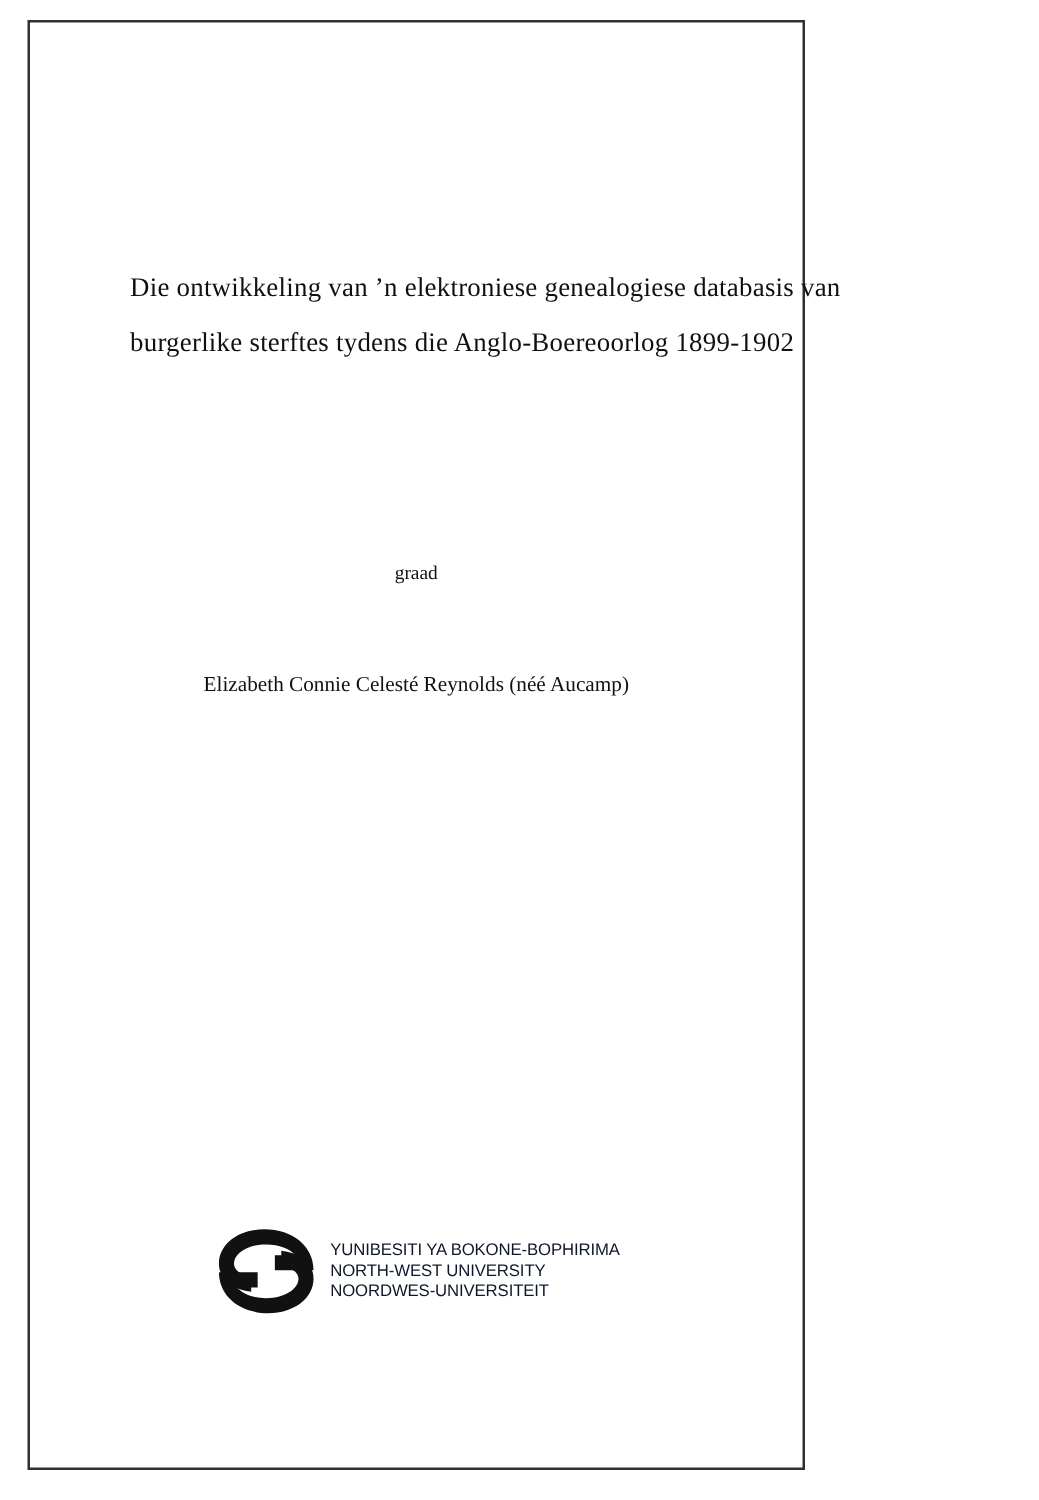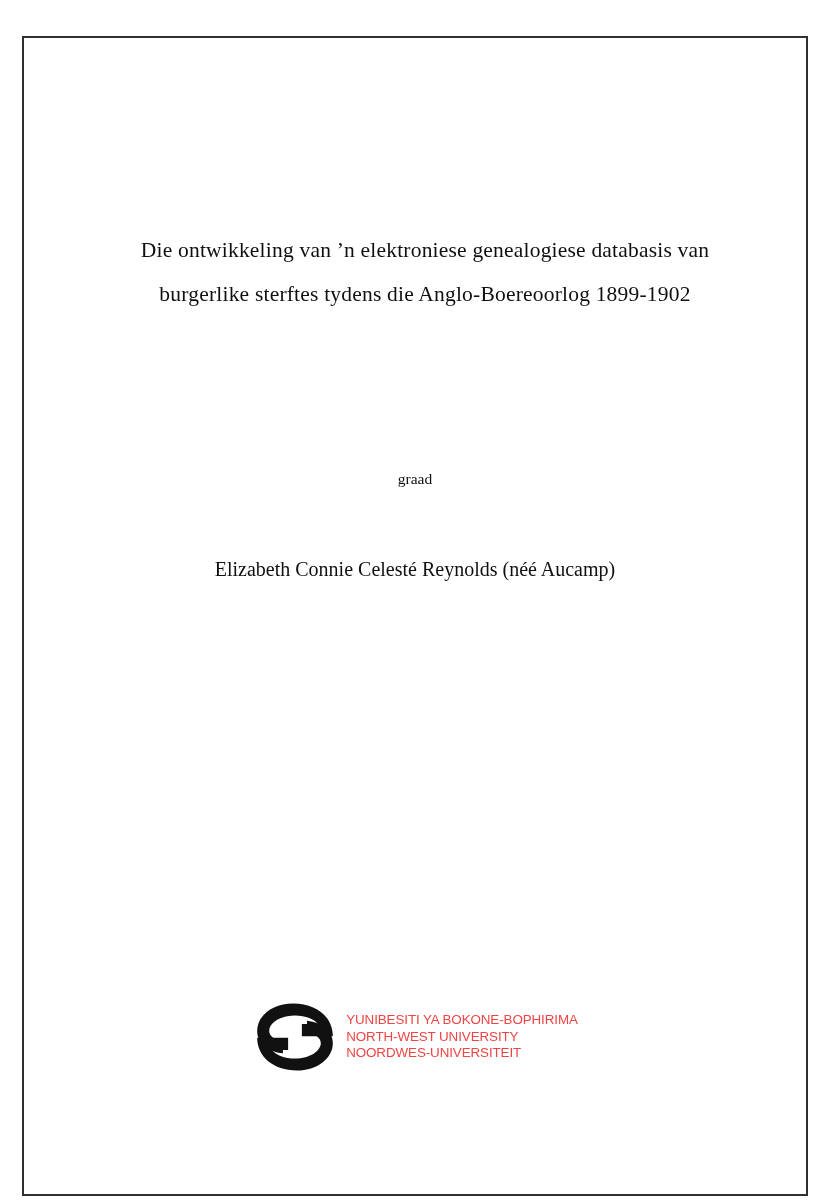--- a/index.html
+++ b/index.html
@@ -12,22 +12,22 @@
     height: 1200px;
     font-family: "Liberation Serif", serif;
     color: #101010;
     overflow: hidden;
   }
 
   
   .page-frame {
     position: absolute;
     left: 22px;
-    top: 36px;
-    width: 786px;
+    top: 16px;
+    width: 622px;
     height: 1160px;
     border: 2px solid #303030;
     background: #ffffff;
     box-sizing: border-box;
   }
 
   .page-inner {
     position: absolute;
     left: 0;
     top: 0;
@@ -62,21 +62,21 @@
     font-size: 15.5px;
   }
 
   
   .author {
     position: absolute;
     left: 0;
     right: 0;
     top: 520px;
     text-align: center;
-    font-size: 20px;
+    font-size: 17px;
   }
 
   
   .statement {
     position: absolute;
     left: 82px;
     right: 72px;
     top: 658px;
     font-size: 16.2px;
     line-height: 24px;
@@ -112,21 +112,21 @@
     width: 86px;
     height: 74px;
     margin-right: 8px;
     flex: none;
   }
   .logo-text {
     font-family: "Liberation Sans", sans-serif;
     font-size: 13.4px;
     line-height: 16.5px;
     letter-spacing: -0.1px;
-    color: #ef4444;
+    color: #0f172a;
   }
 </style>
 </head>
 <body>
 
 <div class="page-frame">
   <div class="page-inner">
 
     <div class="title-block">
       <div class="title-line">Die ontwikkeling van ’n elektroniese genealogiese databasis van</div>

